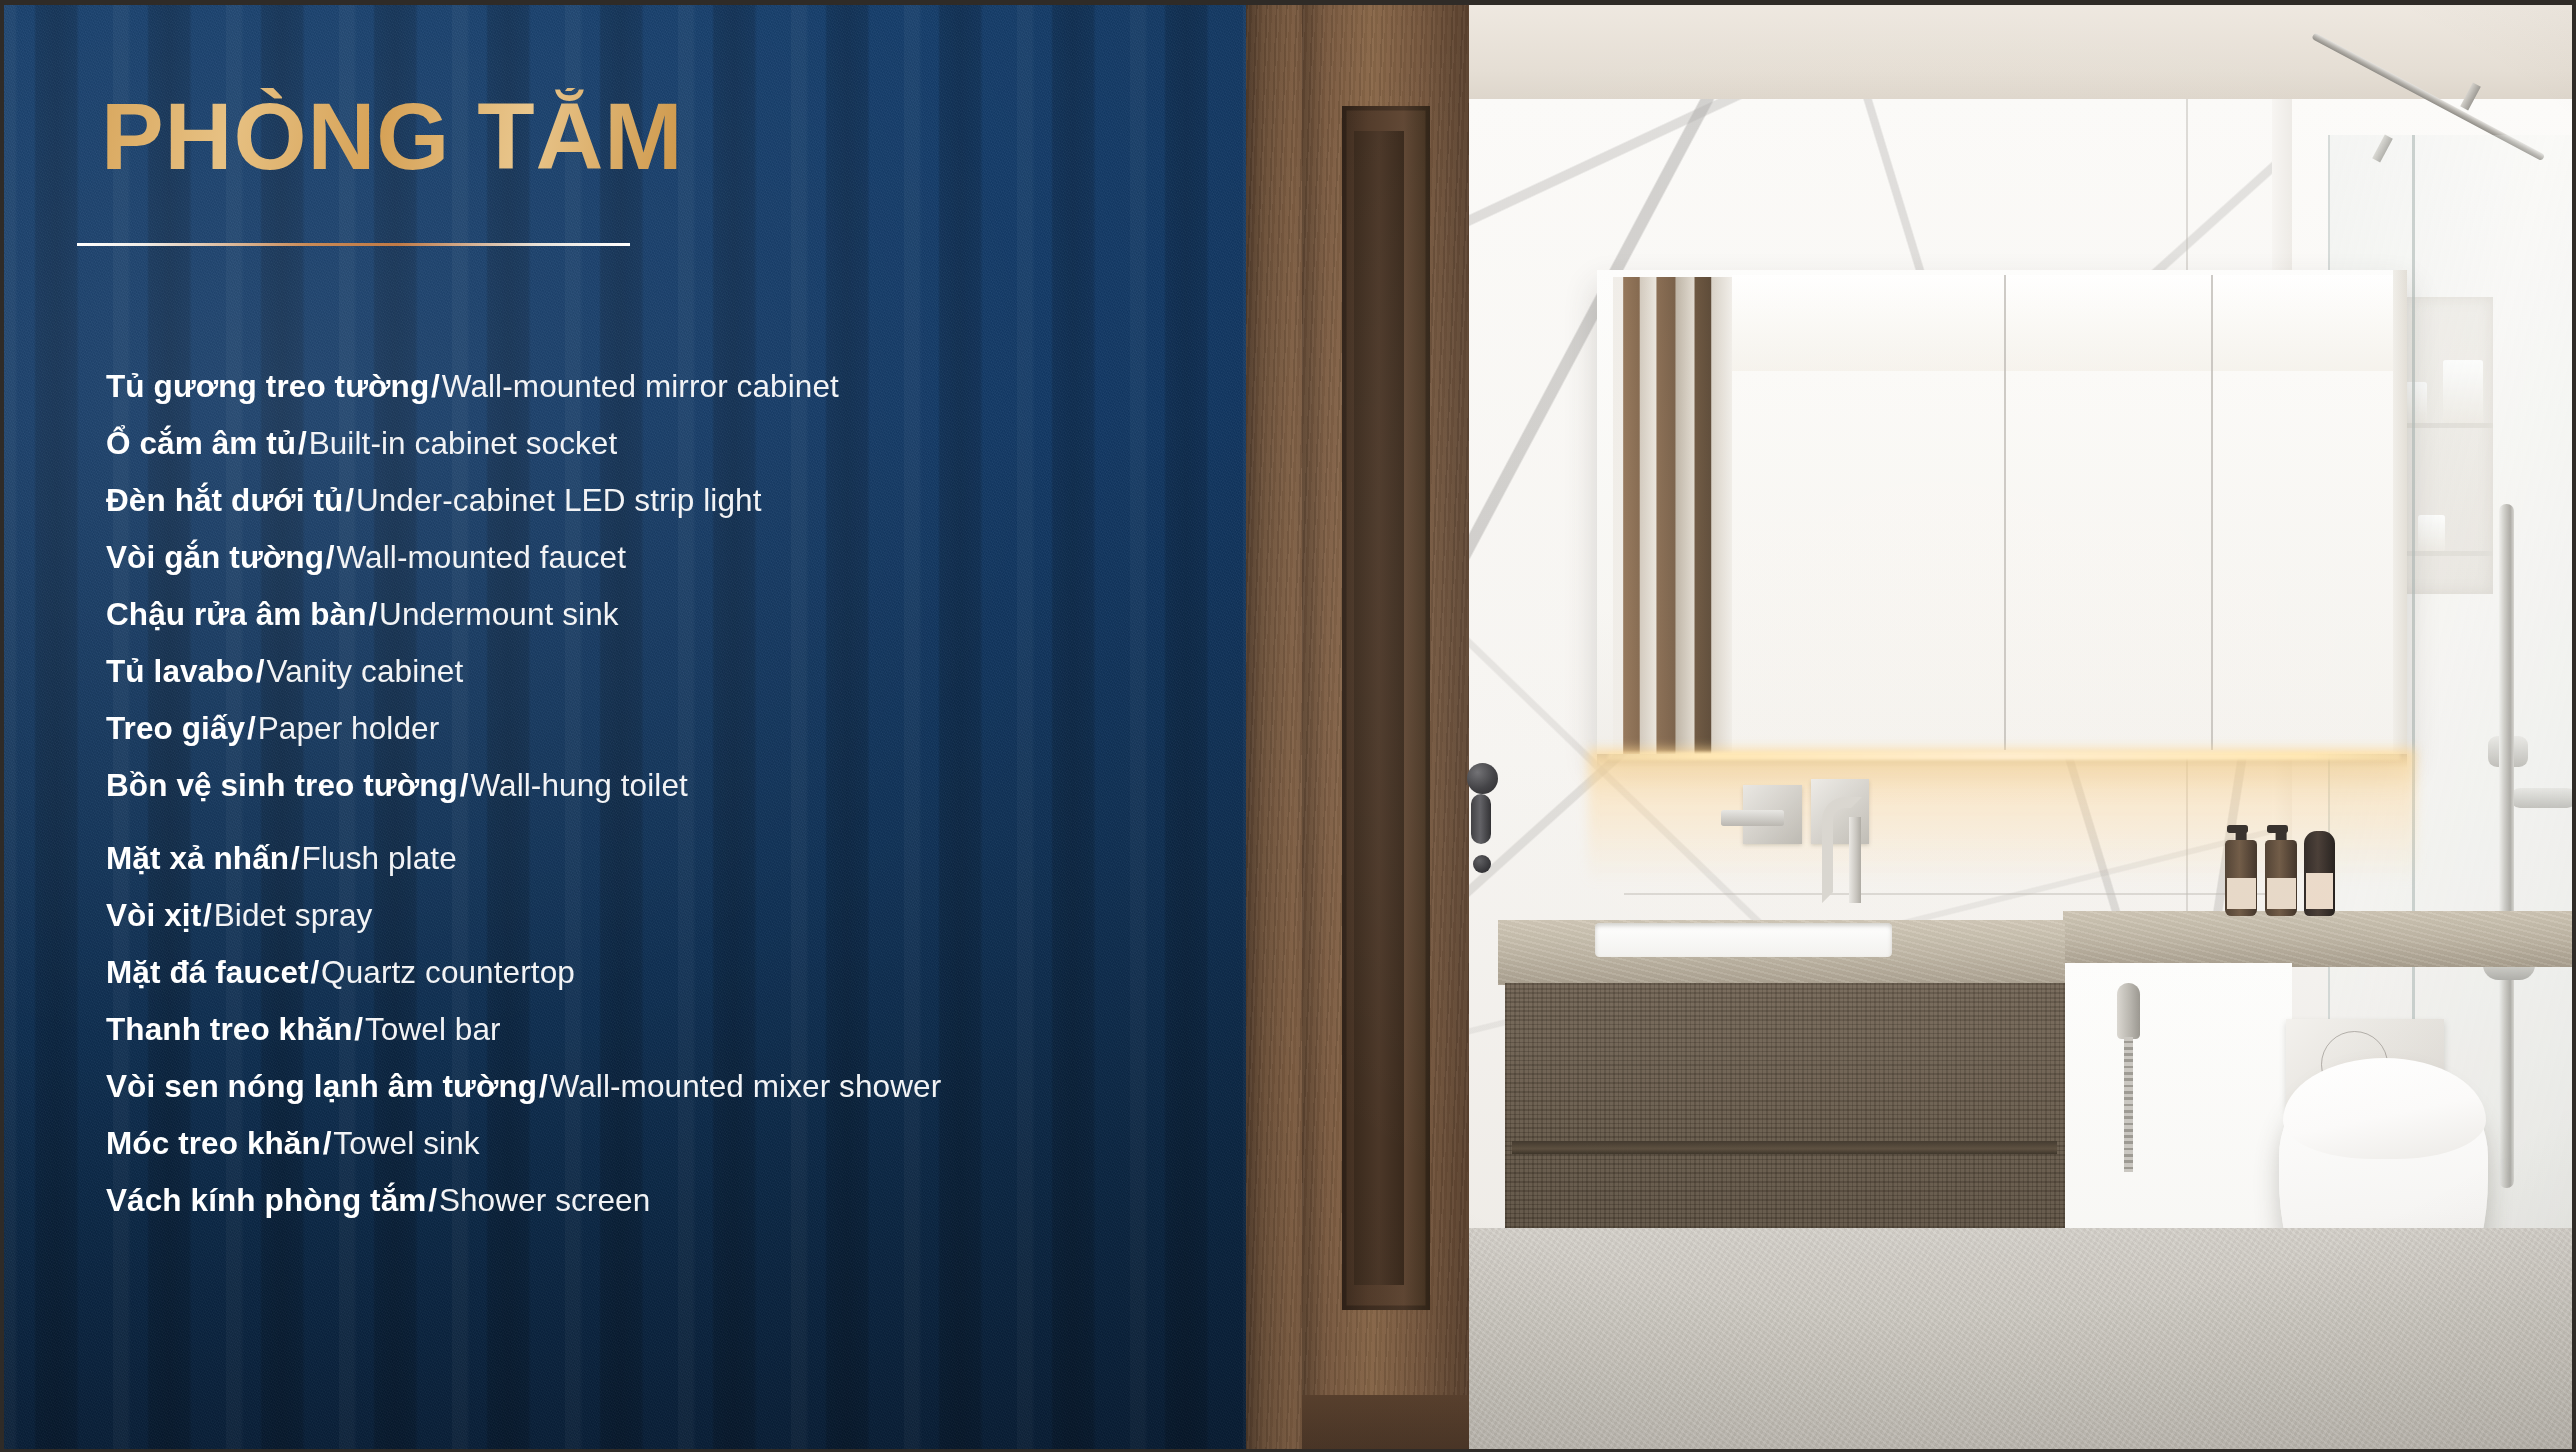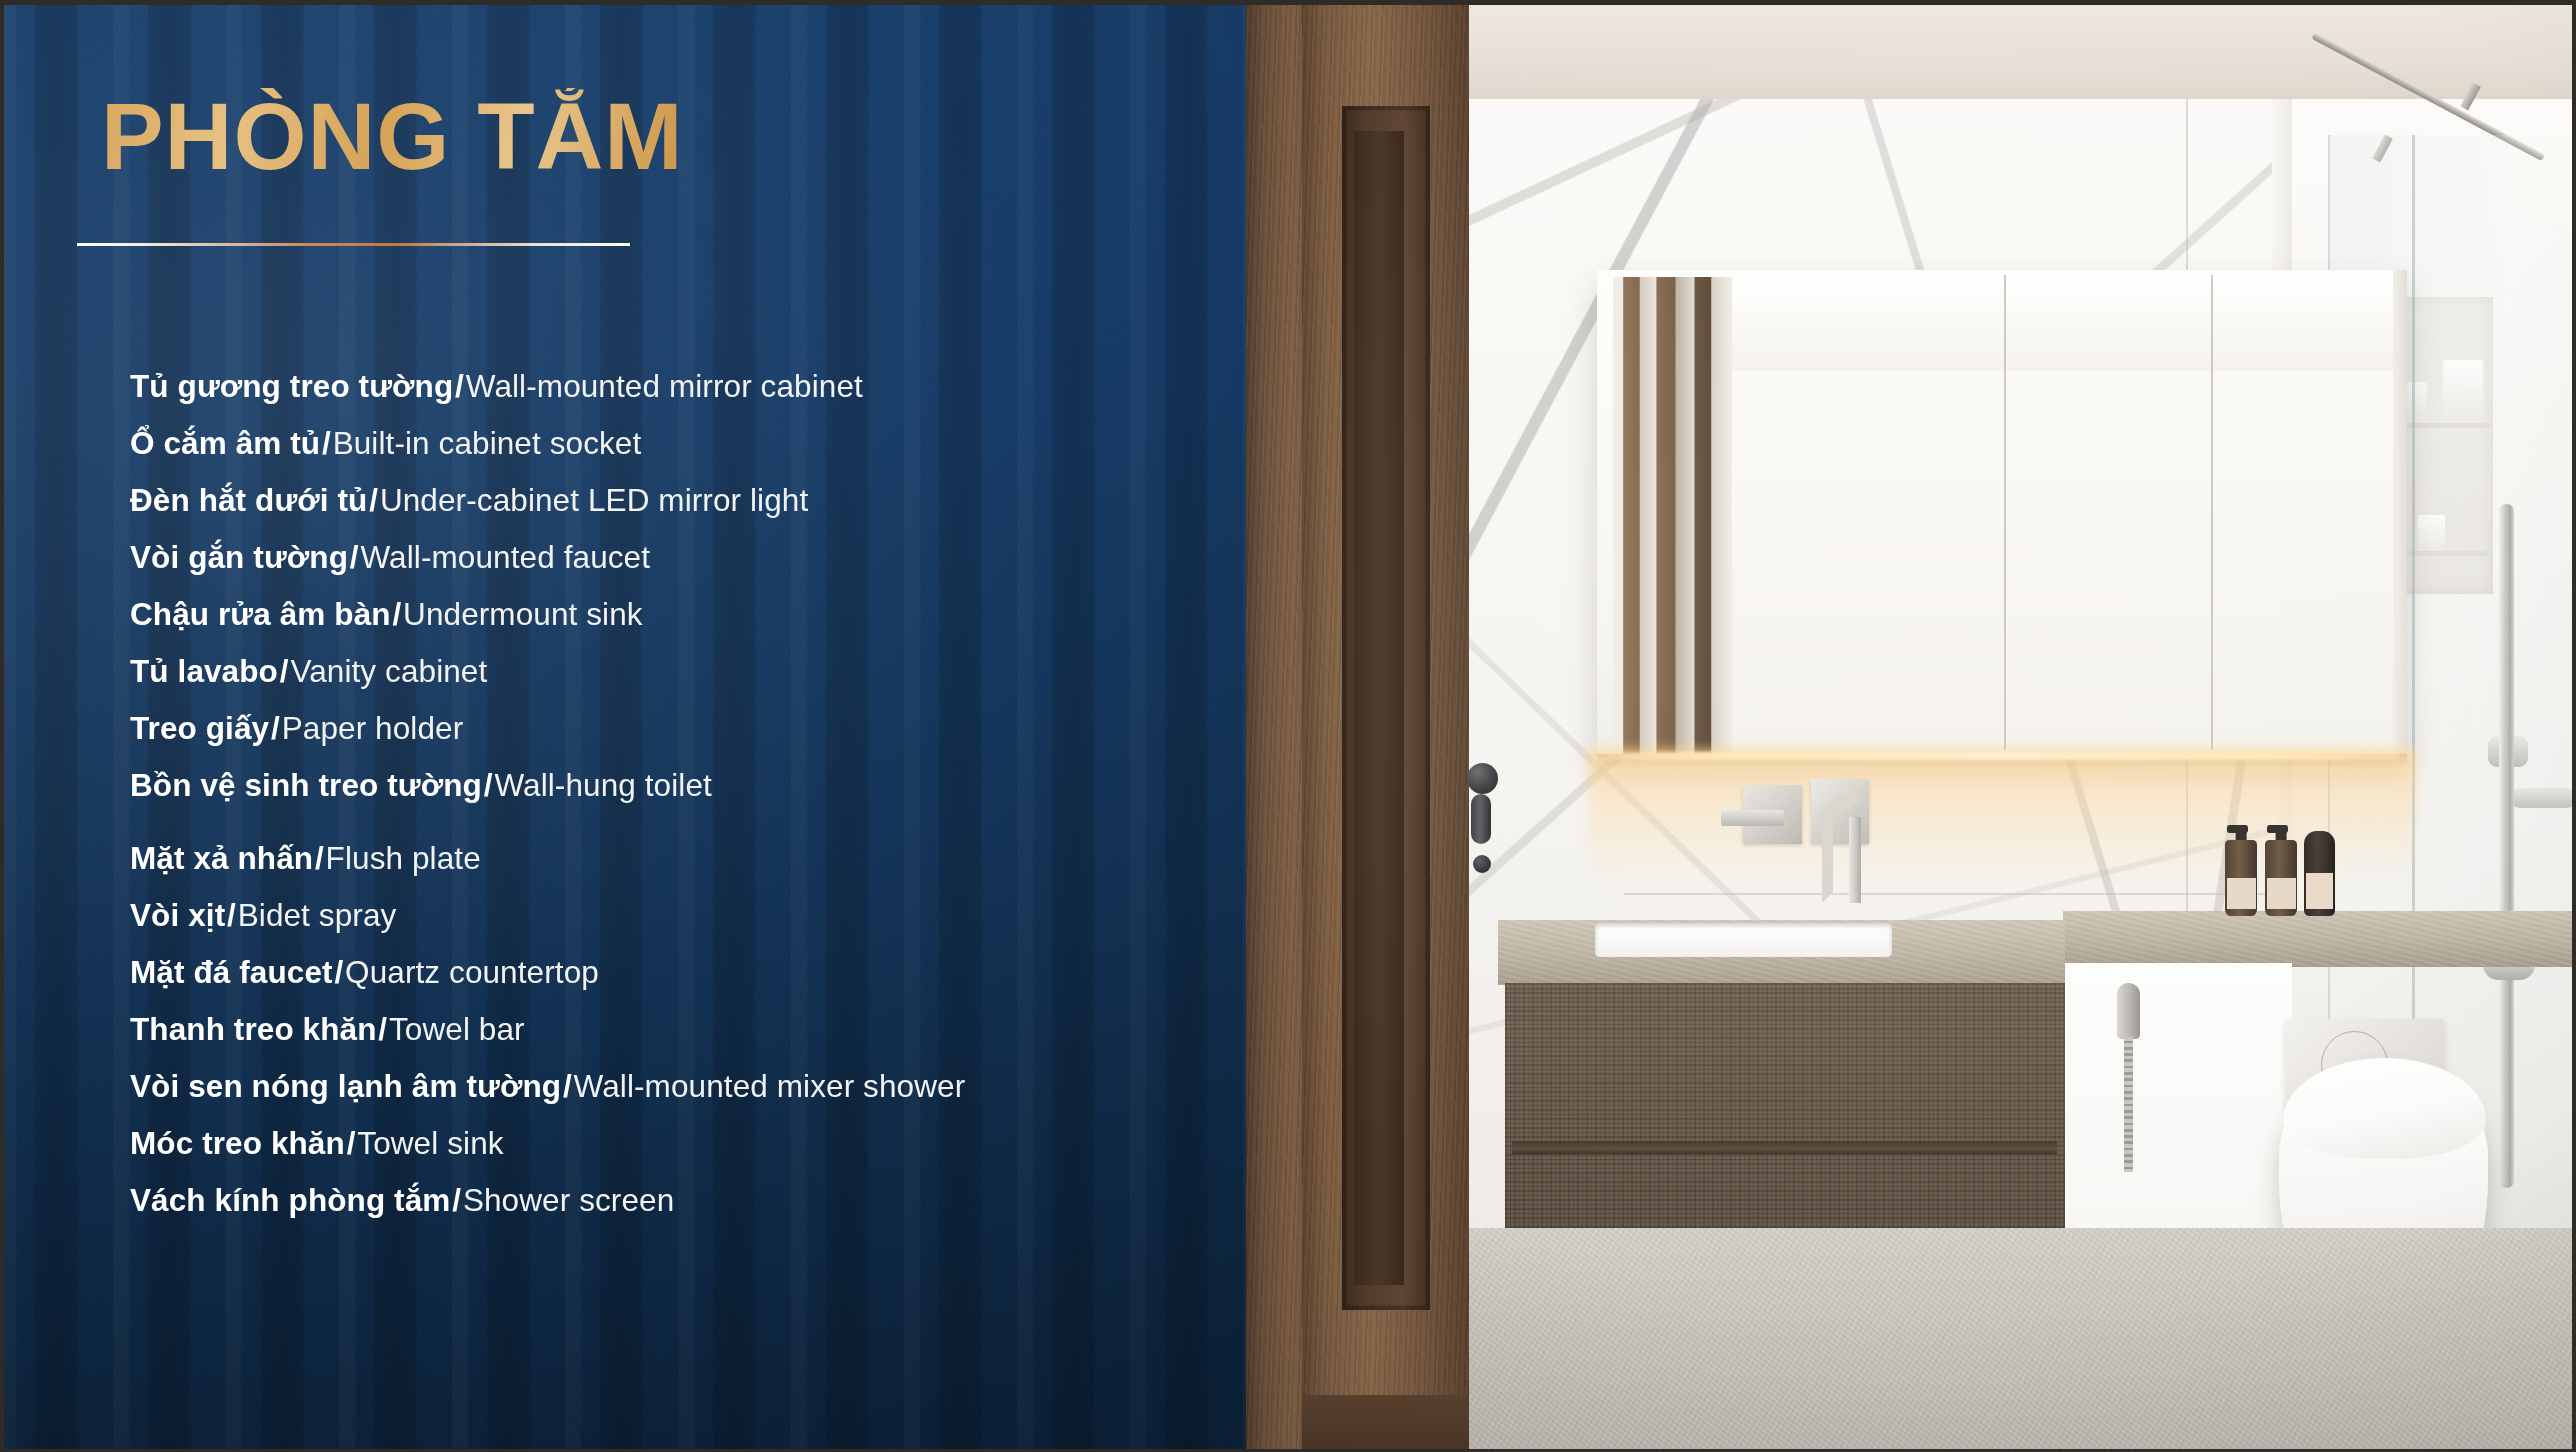--- a/index.html
+++ b/index.html
@@ -113,21 +113,20 @@
       #e9e4dc 84%,
       #ffffff 100%);
   }
 
   
   .spec-list {
     position: absolute;
     left: 106px;
     top: 358px;
     width: 1116px;
-    margin-left: 24px;
   }
   .spec-row {
     font-size: 31.5px;
     line-height: 57px;
     color: #ffffff;
     white-space: nowrap;
     letter-spacing: 0.1px;
   }
   .spec-row.gap-before { margin-top: 16px; }
   .spec-vi {
@@ -592,21 +591,21 @@
 
       <div class="spec-list">
 
         <div class="spec-row">
           <span class="spec-vi">Tủ gương treo tường</span><span class="spec-sep">/</span><span class="spec-en">Wall-mounted mirror cabinet</span>
         </div>
         <div class="spec-row">
           <span class="spec-vi">Ổ cắm âm tủ</span><span class="spec-sep">/</span><span class="spec-en">Built-in cabinet socket</span>
         </div>
         <div class="spec-row">
-          <span class="spec-vi">Đèn hắt dưới tủ</span><span class="spec-sep">/</span><span class="spec-en">Under-cabinet LED mirror light</span>
+          <span class="spec-vi">Đèn hắt dưới tủ</span><span class="spec-sep">/</span><span class="spec-en">Under-cabinet LED strip light</span>
         </div>
         <div class="spec-row">
           <span class="spec-vi">Vòi gắn tường</span><span class="spec-sep">/</span><span class="spec-en">Wall-mounted faucet</span>
         </div>
         <div class="spec-row">
           <span class="spec-vi">Chậu rửa âm bàn</span><span class="spec-sep">/</span><span class="spec-en">Undermount sink</span>
         </div>
         <div class="spec-row">
           <span class="spec-vi">Tủ lavabo</span><span class="spec-sep">/</span><span class="spec-en">Vanity cabinet</span>
         </div>

